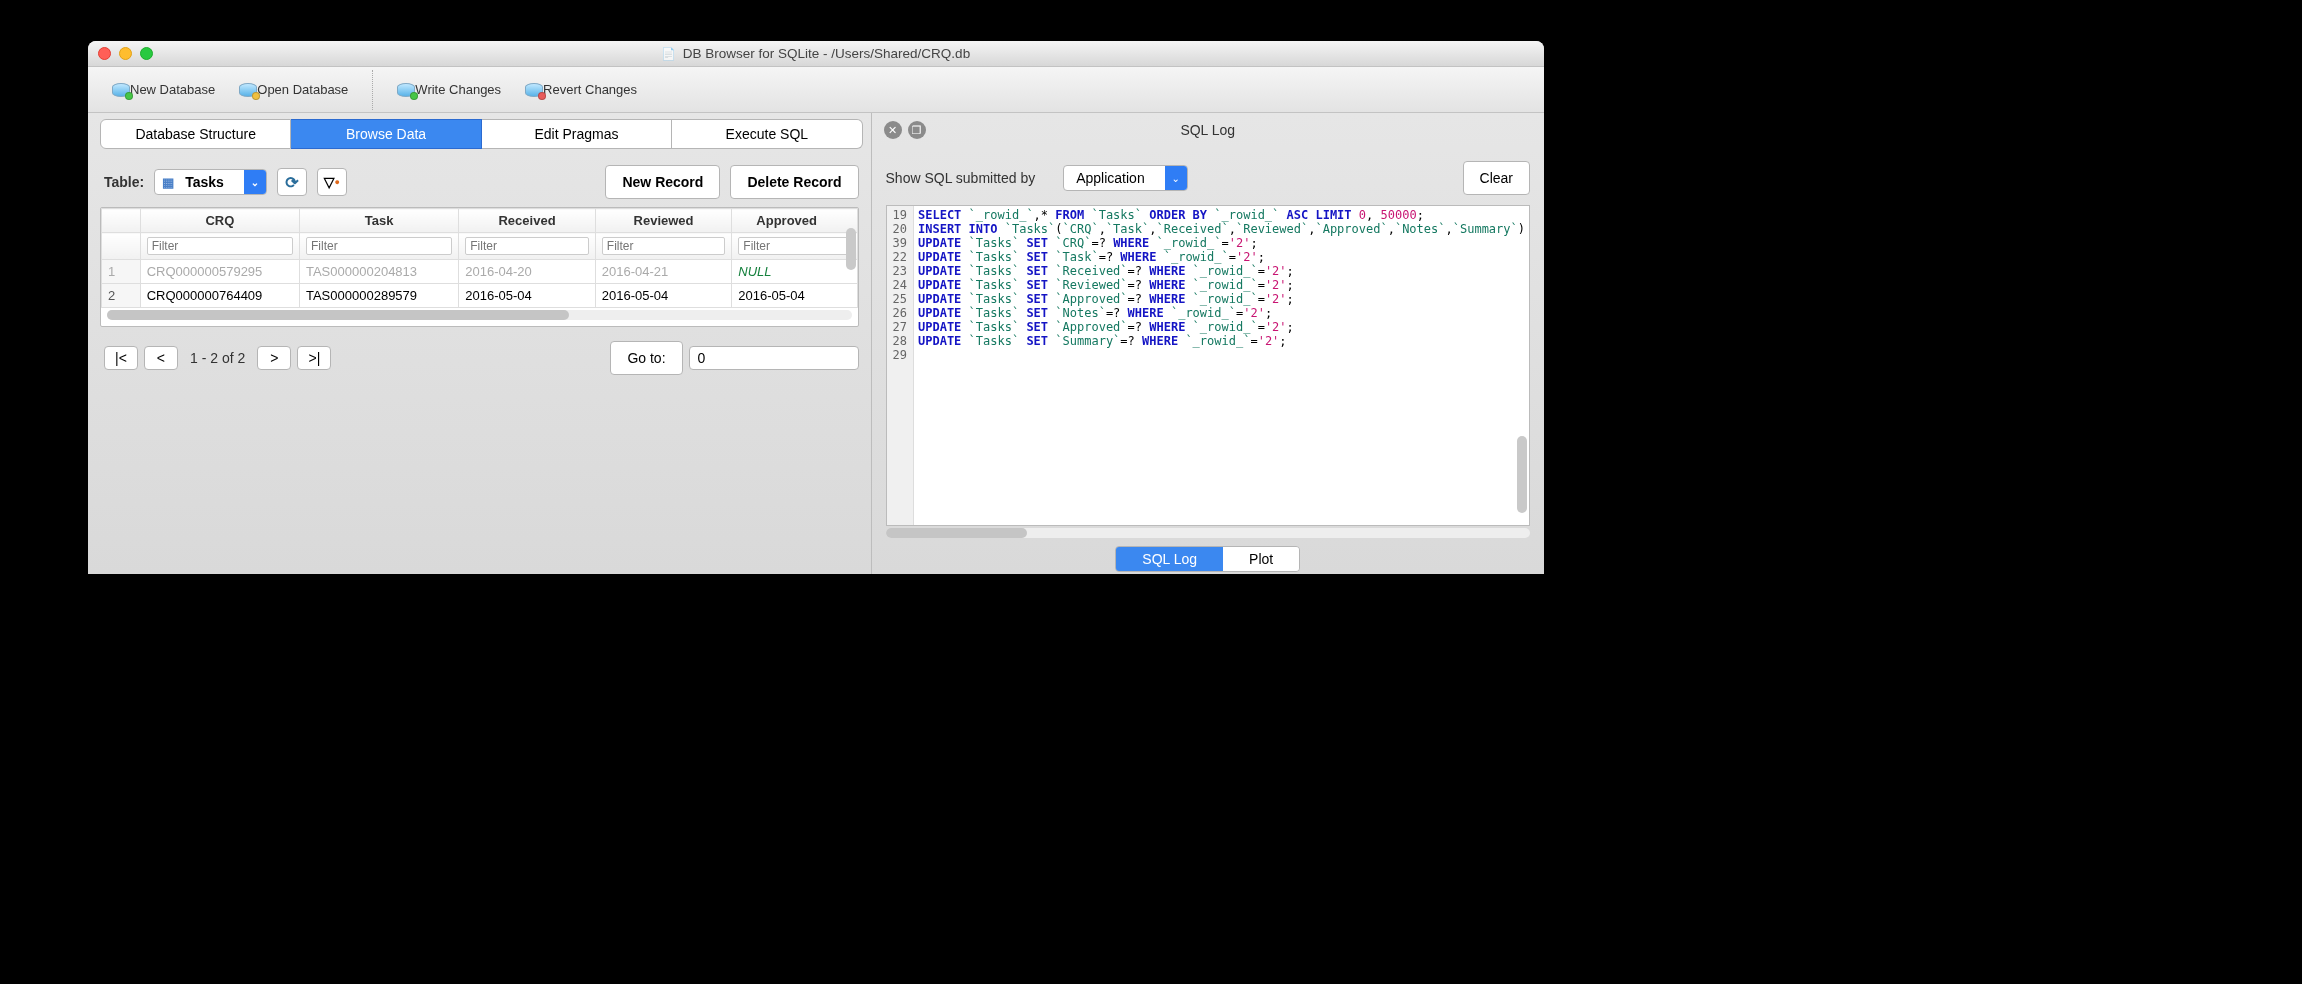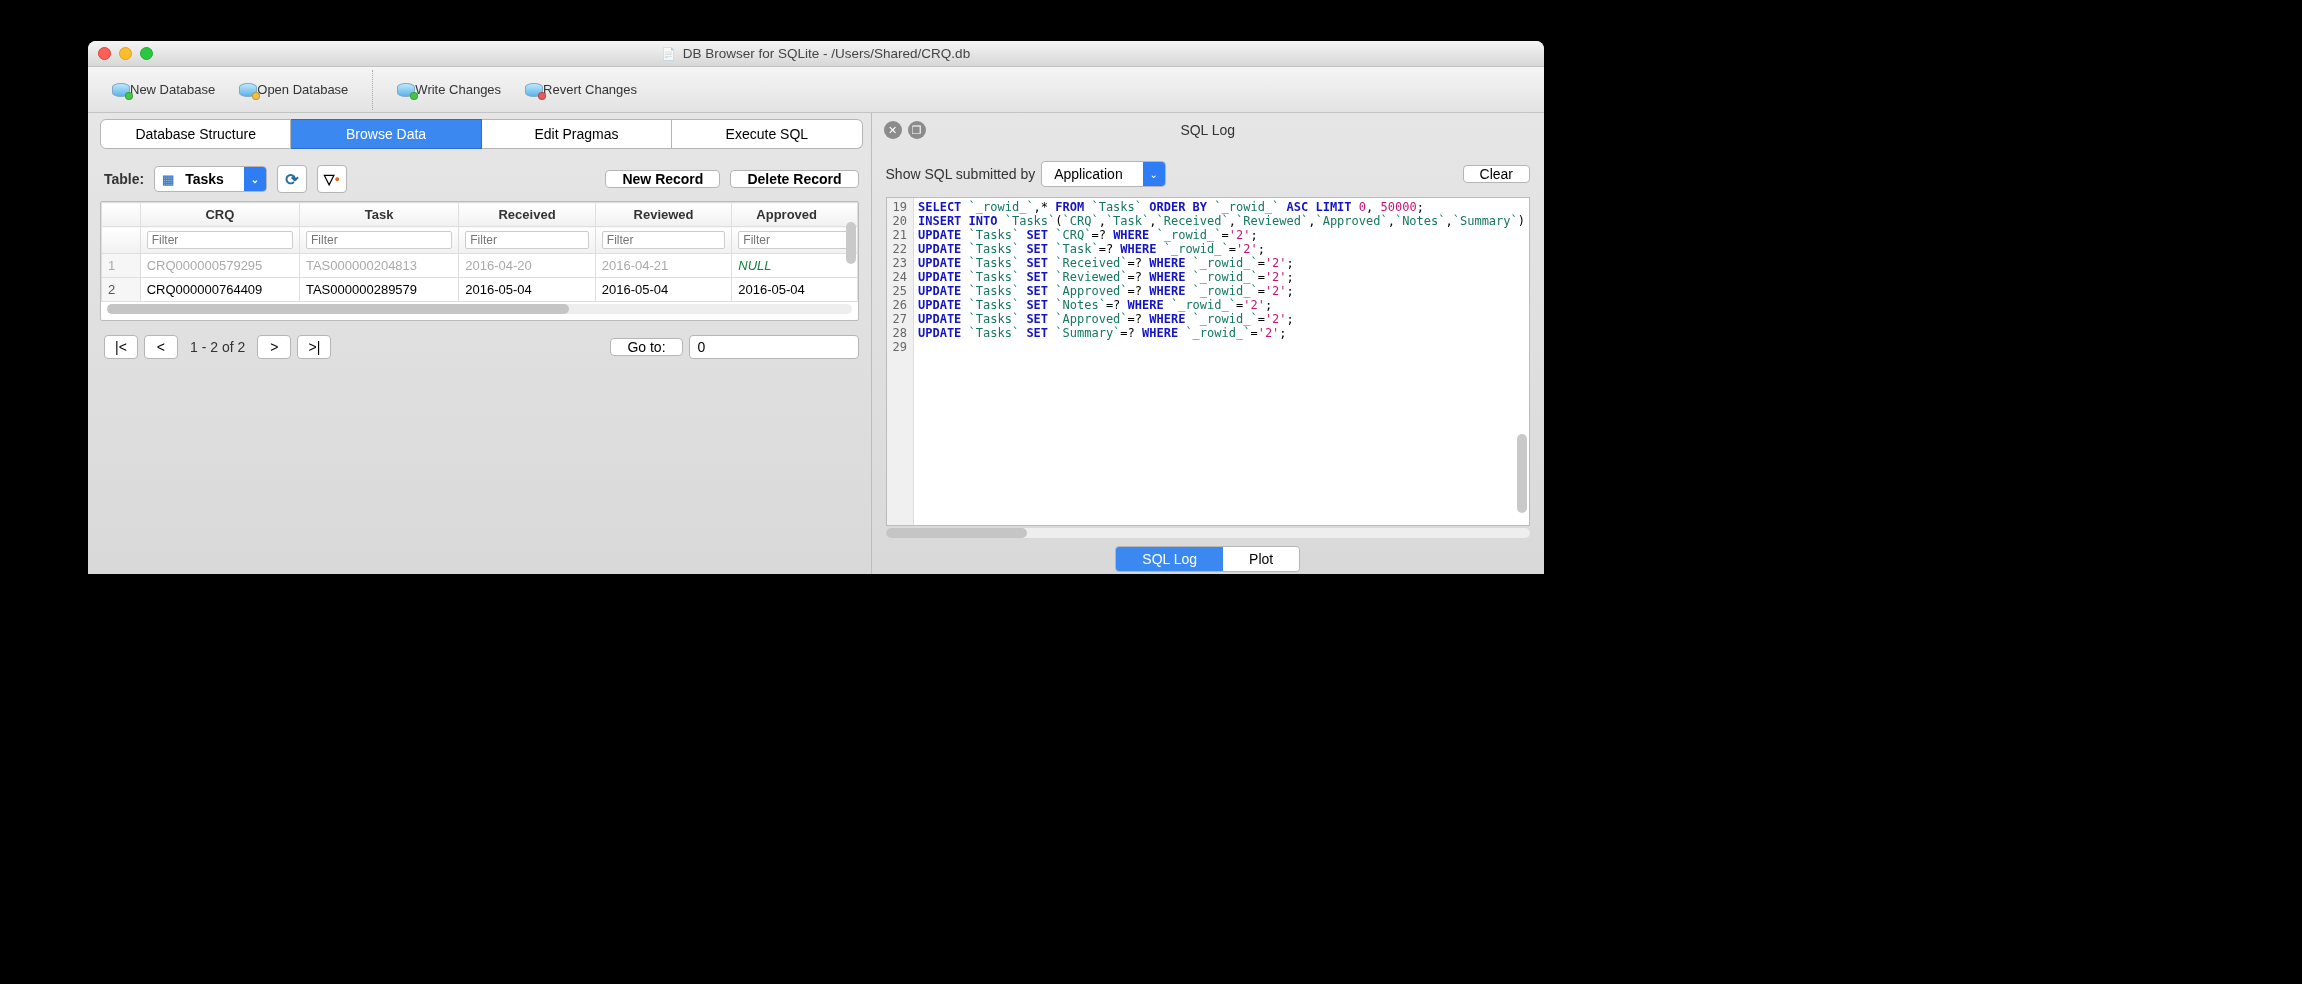--- a/index.html
+++ b/index.html
@@ -132,21 +132,21 @@
   }
 
   .square-btn {
     width:30px; height:28px;
     background:#fff; border:1px solid #b5b5b5; border-radius:4px;
     display:flex; align-items:center; justify-content:center;
   }
 
   .push-btn {
     background:#fff; border:1px solid #b5b5b5; border-radius:4px;
-    padding: 0 16px; font-size:14px;
+    padding: 8px 16px; font-size:14px;
     cursor:pointer;
   }
 
   .spacer { flex:1; }
 
   .table-wrap {
     border:1px solid #bbb; background:#fff;
     border-radius:2px;
     position:relative;
     margin-right:4px;
@@ -206,21 +206,21 @@
   }
   .circle-btn {
     width:18px; height:18px; border-radius:50%; background:#8b8b8b; color:#fff;
     display:flex; align-items:center; justify-content:center; font-size:11px;
   }
   .panel-title-center {
     position:absolute; left:0; right:0; text-align:center; font-size:14px; color:#333; pointer-events:none;
     font-weight:500;
   }
 
-  .sql-filter-row { display:flex; align-items:center; gap:6px; padding: 14px 6px 10px 6px;}
+  .sql-filter-row { display:flex; align-items:center; gap:28px; padding: 14px 6px 10px 6px;}
   .sql-log {
     flex:1 1 auto;
     min-height:0;
     margin: 0 6px;
     border:1px solid #bbb; background:#fff;
     display:flex;
     font-family: Menlo, Monaco, Consolas, monospace;
     font-size:12px;
     position:relative;
   }
@@ -411,21 +411,21 @@
           <span class="val" style="padding-left:12px;">Application</span>
           <span class="chev">⌄</span>
         </div>
         <div class="spacer"></div>
         <div class="push-btn">Clear</div>
       </div>
 
       <div class="sql-log">
         <div class="gutter">19
 20
-21
+39
 22
 23
 24
 25
 26
 27
 28
 29</div>
         <div class="code"><span class="kw">SELECT</span> <span class="bt">`_rowid_`</span>,* <span class="kw">FROM</span> <span class="bt">`Tasks`</span> <span class="kw">ORDER BY</span> <span class="bt">`_rowid_`</span> <span class="kw">ASC LIMIT</span> <span class="num">0</span>, <span class="num">50000</span>;
 <span class="kw">INSERT INTO</span> <span class="bt">`Tasks`</span>(<span class="bt">`CRQ`</span>,<span class="bt">`Task`</span>,<span class="bt">`Received`</span>,<span class="bt">`Reviewed`</span>,<span class="bt">`Approved`</span>,<span class="bt">`Notes`</span>,<span class="bt">`Summary`</span>)

